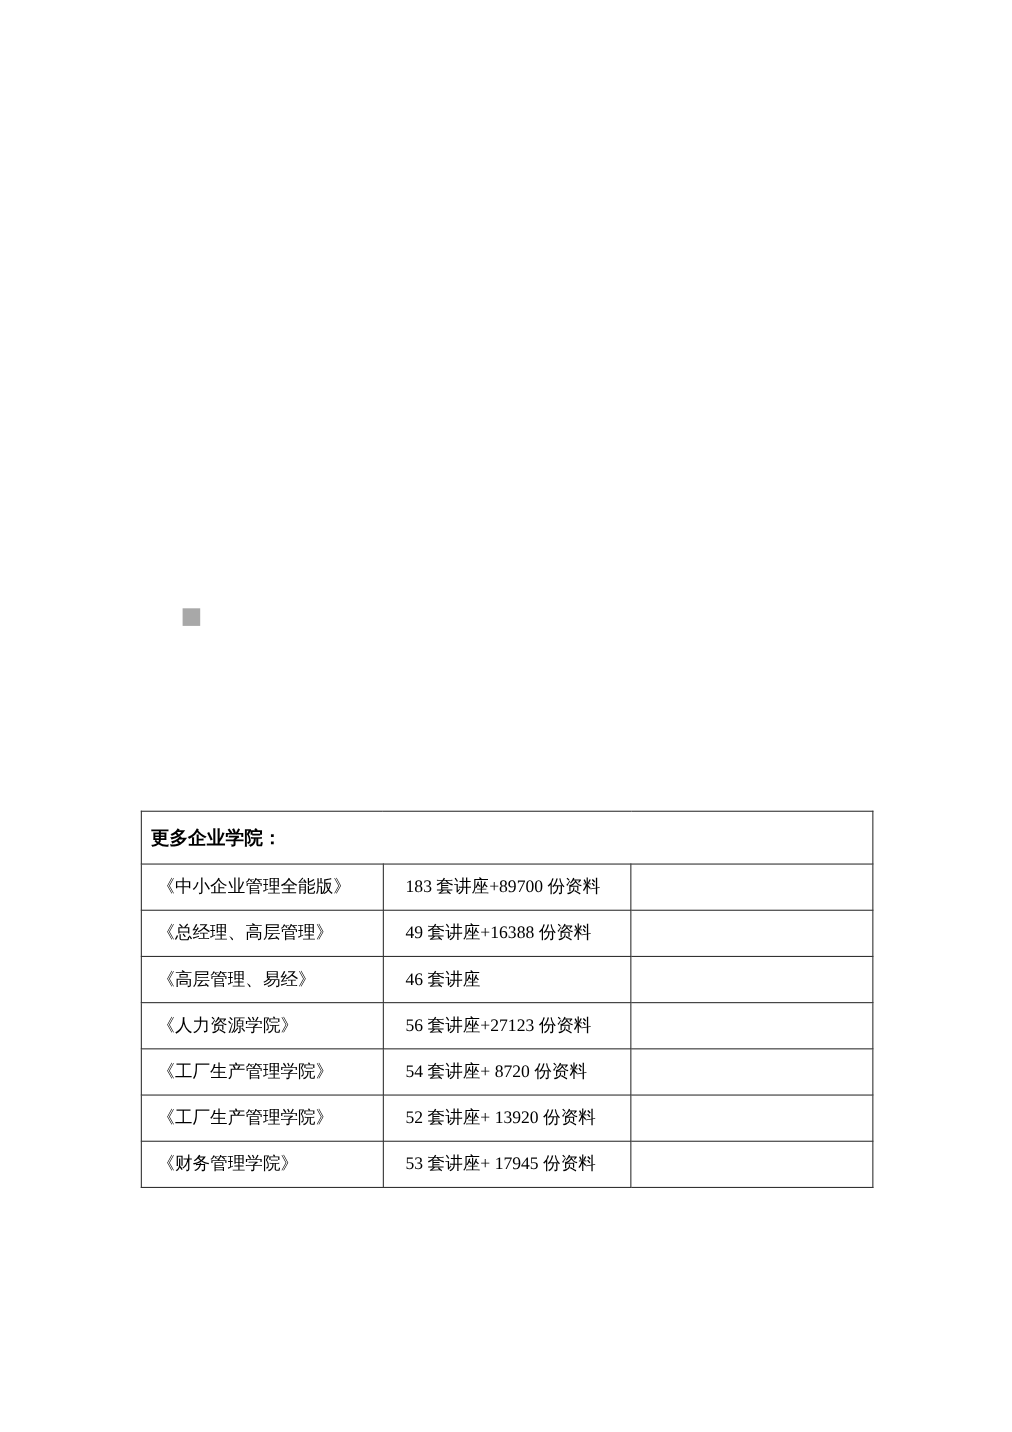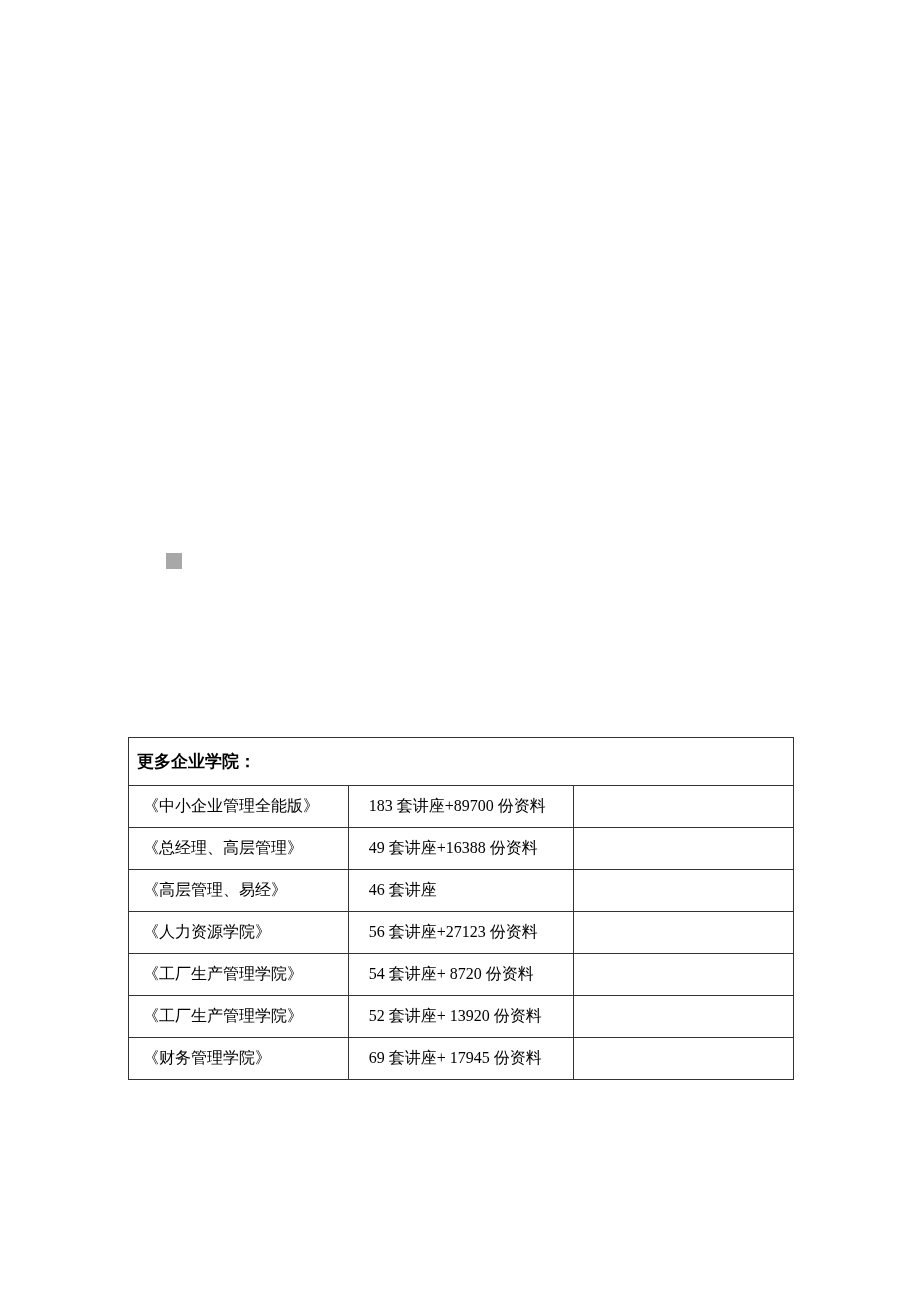--- a/index.html
+++ b/index.html
@@ -92,18 +92,18 @@
       <td class="col-2">54 套讲座+ 8720 份资料</td>
       <td class="col-3"></td>
     </tr>
     <tr>
       <td class="col-1">《工厂生产管理学院》</td>
       <td class="col-2">52 套讲座+ 13920 份资料</td>
       <td class="col-3"></td>
     </tr>
     <tr>
       <td class="col-1">《财务管理学院》</td>
-      <td class="col-2">69 套讲座+ 17945 份资料</td>
+      <td class="col-2">53 套讲座+ 17945 份资料</td>
       <td class="col-3"></td>
     </tr>
   </tbody>
     </table>
 </div>
 
 </body></html>

